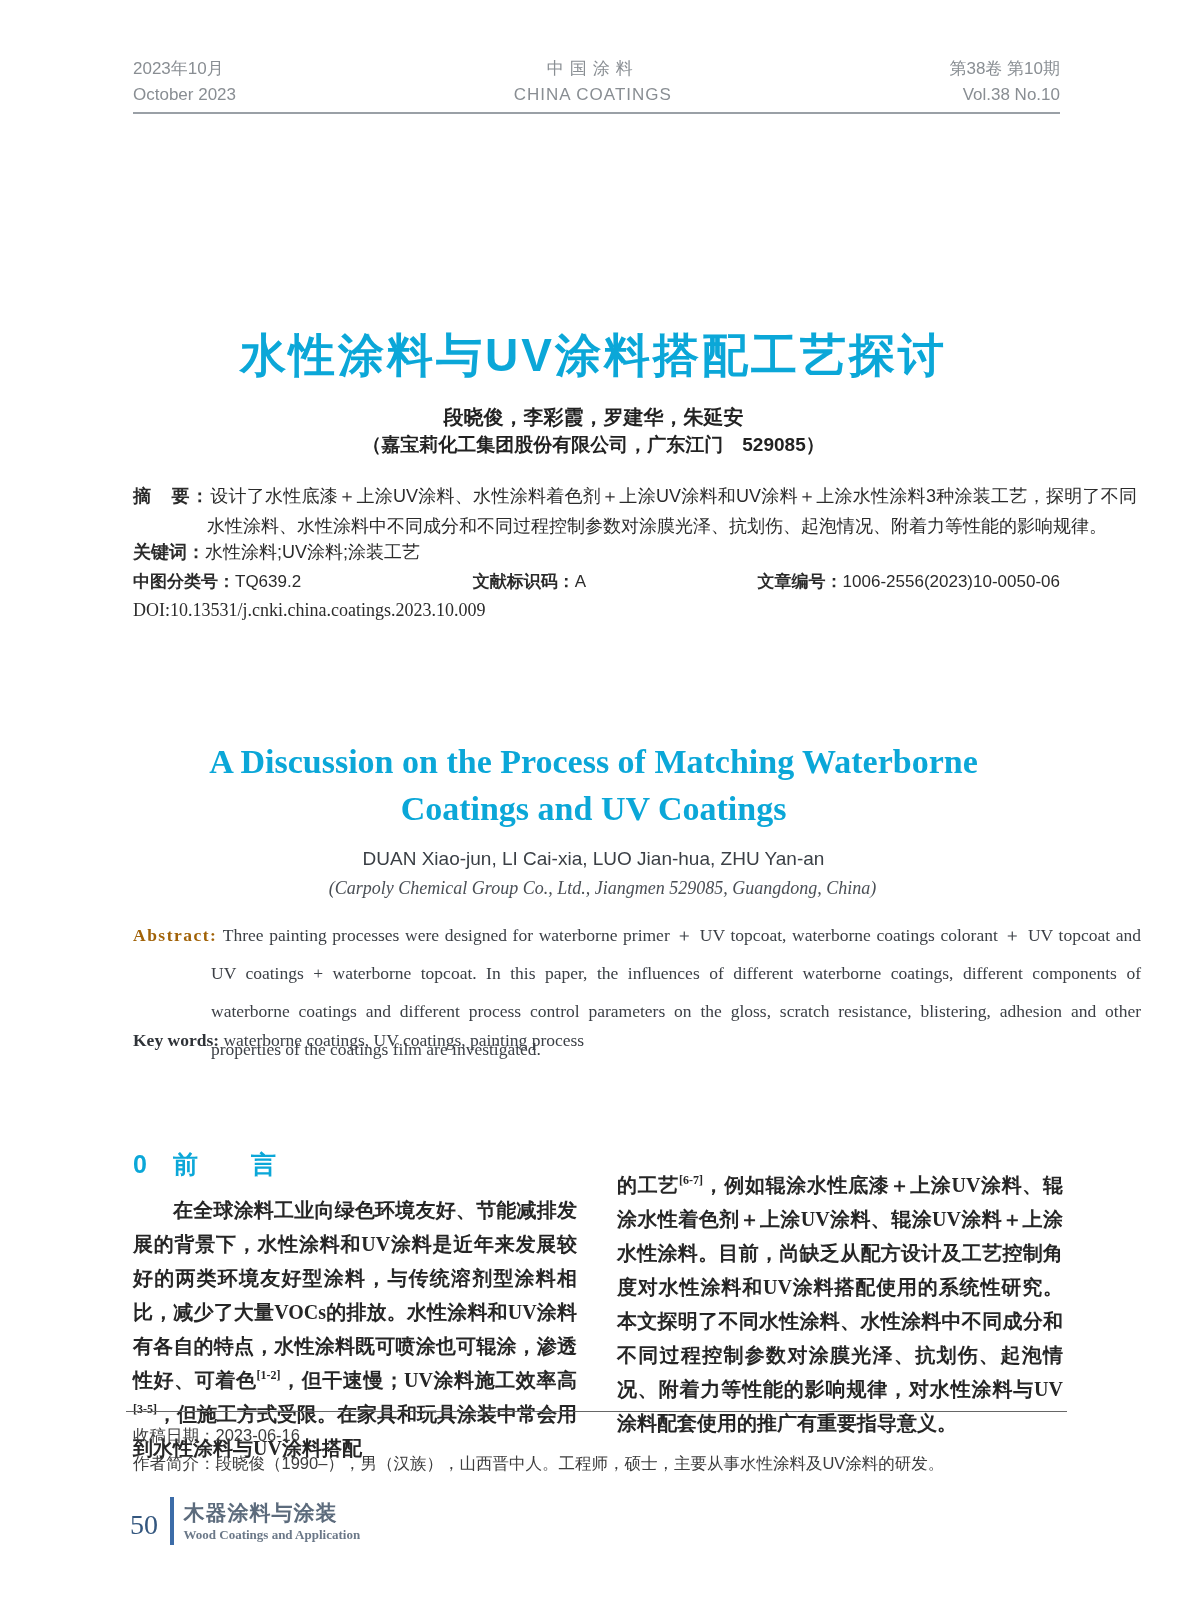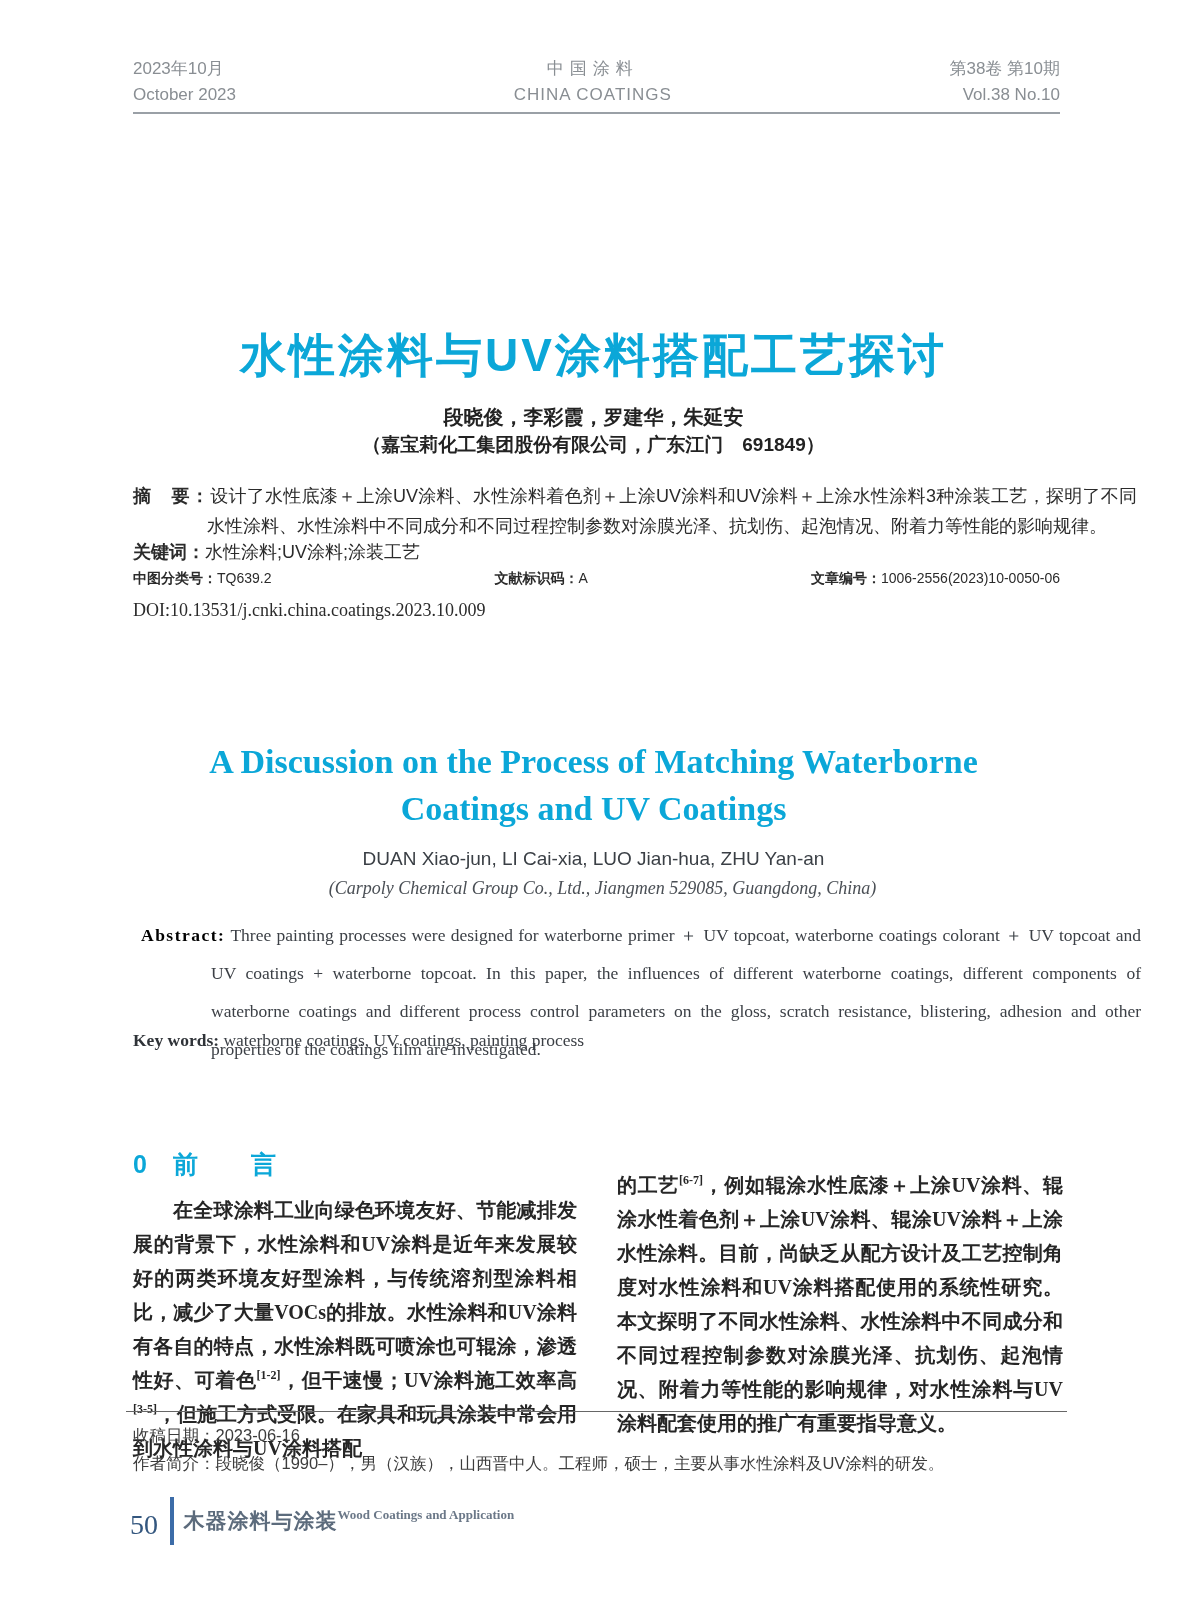--- a/index.html
+++ b/index.html
@@ -28,38 +28,38 @@
     font-size:19px;font-weight:600;color:#222;}
   
   .abstract-cn{position:absolute;top:481px;left:133px;width:930px;
     font-size:18px;line-height:30px;text-align:justify;color:#2b2b2b;
     padding-left:74px;text-indent:-74px;}
   .abstract-cn .lbl{font-weight:700;letter-spacing:1px;}
   .keywords-cn{position:absolute;top:540px;left:133px;width:930px;
     font-size:18px;color:#2b2b2b;}
   .keywords-cn .lbl{font-weight:700;}
   .meta-row{position:absolute;top:570px;left:133px;right:127px;display:flex;
-    justify-content:space-between;font-size:14px;color:#2b2b2b;}
+    justify-content:space-between;font-size:17px;color:#2b2b2b;}
   .meta-row .lbl{font-weight:700;}
   .doi{position:absolute;top:600px;left:133px;font-size:18px;color:#2b2b2b;
     font-family:"Liberation Serif","DejaVu Serif",serif;}
   
   .title-en{position:absolute;top:738px;left:0;right:0;margin:0;text-align:center;
     color:#0ba7d8;font-size:34px;line-height:47px;font-weight:700;
     font-family:"Liberation Serif","DejaVu Serif",serif;}
   .authors-en{position:absolute;top:848px;left:0;right:0;text-align:center;
     font-size:19px;color:#3a3f45;}
   .affil-en{position:absolute;top:878px;left:0;right:0;text-align:center;
     font-size:18px;color:#4a4f55;font-style:italic;
     font-family:"Liberation Serif","DejaVu Serif",serif;padding-left:18px;}
   .abstract-en{position:absolute;top:916px;left:133px;width:930px;
     font-size:17.5px;line-height:38px;text-align:justify;color:#3c4046;
     font-family:"Liberation Serif","DejaVu Serif",serif;
     padding-left:78px;text-indent:-78px;}
-  .abstract-en .lbl{font-weight:700;letter-spacing:1.5px;color:#000000;margin-left:8px;}
+  .abstract-en .lbl{font-weight:700;letter-spacing:1.5px;color:#a16207;}
   .keywords-en{position:absolute;top:1030px;left:133px;width:930px;
     font-size:17.5px;color:#3c4046;
     font-family:"Liberation Serif","DejaVu Serif",serif;}
   .keywords-en .lbl{font-weight:700;color:#2f3338;}
   
   .col-left{position:absolute;top:1148px;left:133px;width:444px;}
   .col-right{position:absolute;top:1168px;left:617px;width:446px;}
   .sec-heading{margin:0 0 12px 0;color:#0ba7d8;font-size:25px;font-weight:700;
     font-family:"Liberation Sans","DejaVu Sans",sans-serif;}
   .sec-heading .num{margin-right:26px;}
@@ -71,21 +71,21 @@
   
   .footnote-rule{position:absolute;top:1411px;left:126px;right:120px;height:0;
     border-top:1.5px solid #666;}
   .footnote{position:absolute;top:1421px;left:133px;right:120px;
     font-size:16.5px;line-height:28px;color:#3c3c3c;}
   
   .page-footer{position:absolute;top:1497px;left:130px;display:flex;align-items:center;}
   .pf-num{font-size:28px;color:#33567e;font-family:"Liberation Serif","DejaVu Serif",serif;
     margin-right:12px;align-self:flex-end;padding-bottom:4px;text-align:right;}
   .pf-bar{width:3.5px;height:48px;background:#3c6ca8;margin-right:10px;}
-  .pf-stack{display:flex;flex-direction:row;justify-content:center;}
+  .pf-stack{display:flex;flex-direction:column;justify-content:center;}
   .pf-cn{font-size:21px;font-weight:700;color:#5c6b7c;letter-spacing:1px;}
   .pf-en{font-size:13px;font-weight:700;color:#6b7888;
     font-family:"Liberation Serif","DejaVu Serif",serif;}
 </style>
 </head>
 <body>
 
 <div class="page">
 
   <header class="masthead">
@@ -99,21 +99,21 @@
     </div>
     <div class="mh-col mh-right">
       <div>第38卷 第10期</div>
       <div>Vol.38  No.10</div>
     </div>
   </header>
   <div class="masthead-rule"></div>
 
   <h1 class="title-cn">水性涂料与UV涂料搭配工艺探讨</h1>
   <div class="authors-cn">段晓俊，李彩霞，罗建华，朱延安</div>
-  <div class="affil-cn">（嘉宝莉化工集团股份有限公司，广东江门　691849）</div>
+  <div class="affil-cn">（嘉宝莉化工集团股份有限公司，广东江门　529085）</div>
 
   <div class="abstract-cn"><span class="lbl">摘　要：</span><span>设计了水性底漆＋上涂UV涂料、水性涂料着色剂＋上涂UV涂料和UV涂料＋上涂水性涂料3种涂装工艺，探明了不同水性涂料、水性涂料中不同成分和不同过程控制参数对涂膜光泽、抗划伤、起泡情况、附着力等性能的影响规律。</span></div>
   <div class="keywords-cn"><span class="lbl">关键词：</span><span>水性涂料;UV涂料;涂装工艺</span></div>
 
   <div class="meta-row">
     <span><span class="lbl">中图分类号：</span><span>TQ639.2</span></span>
     <span><span class="lbl">文献标识码：</span><span>A</span></span>
     <span><span class="lbl">文章编号：</span><span>1006-2556(2023)10-0050-06</span></span>
   </div>
   <div class="doi">DOI:10.13531/j.cnki.china.coatings.2023.10.009</div>

